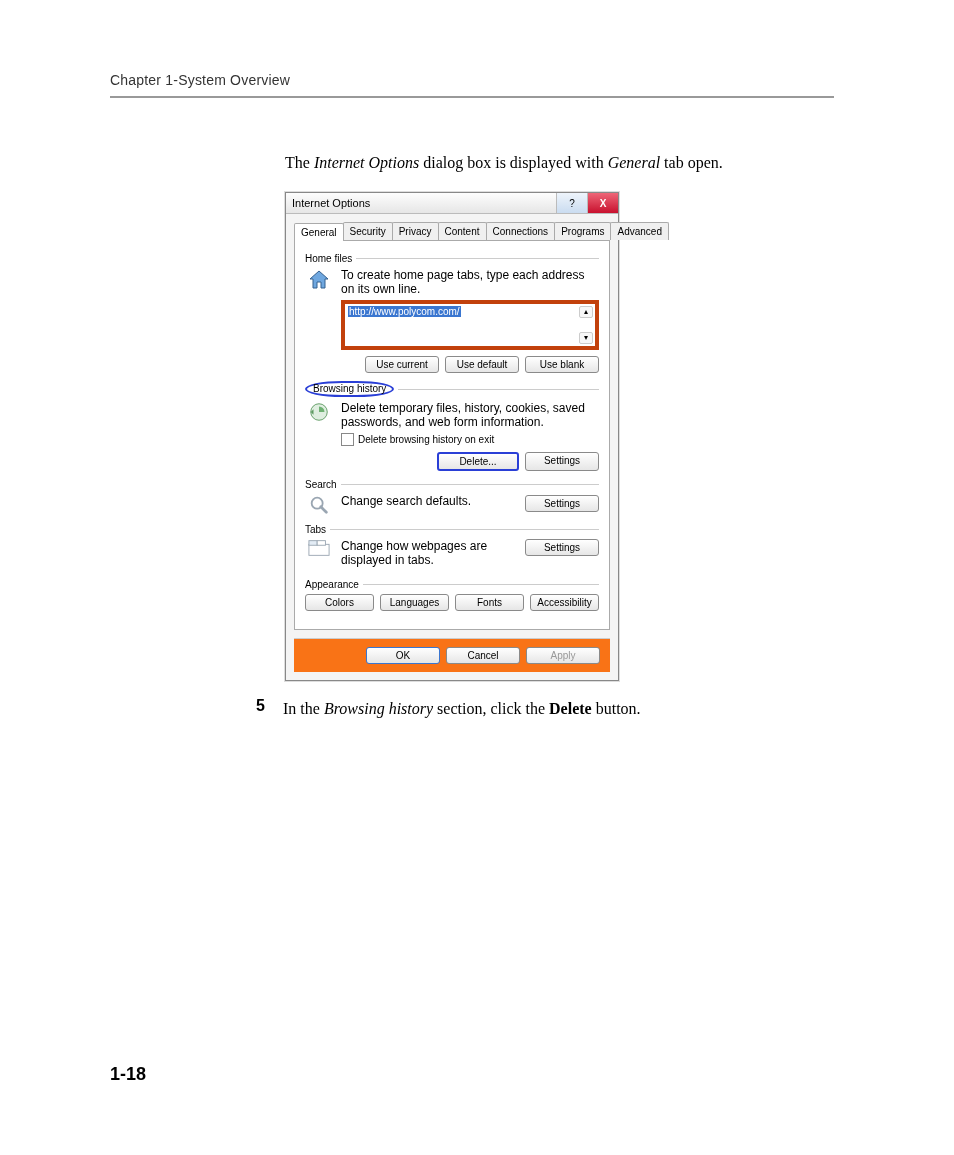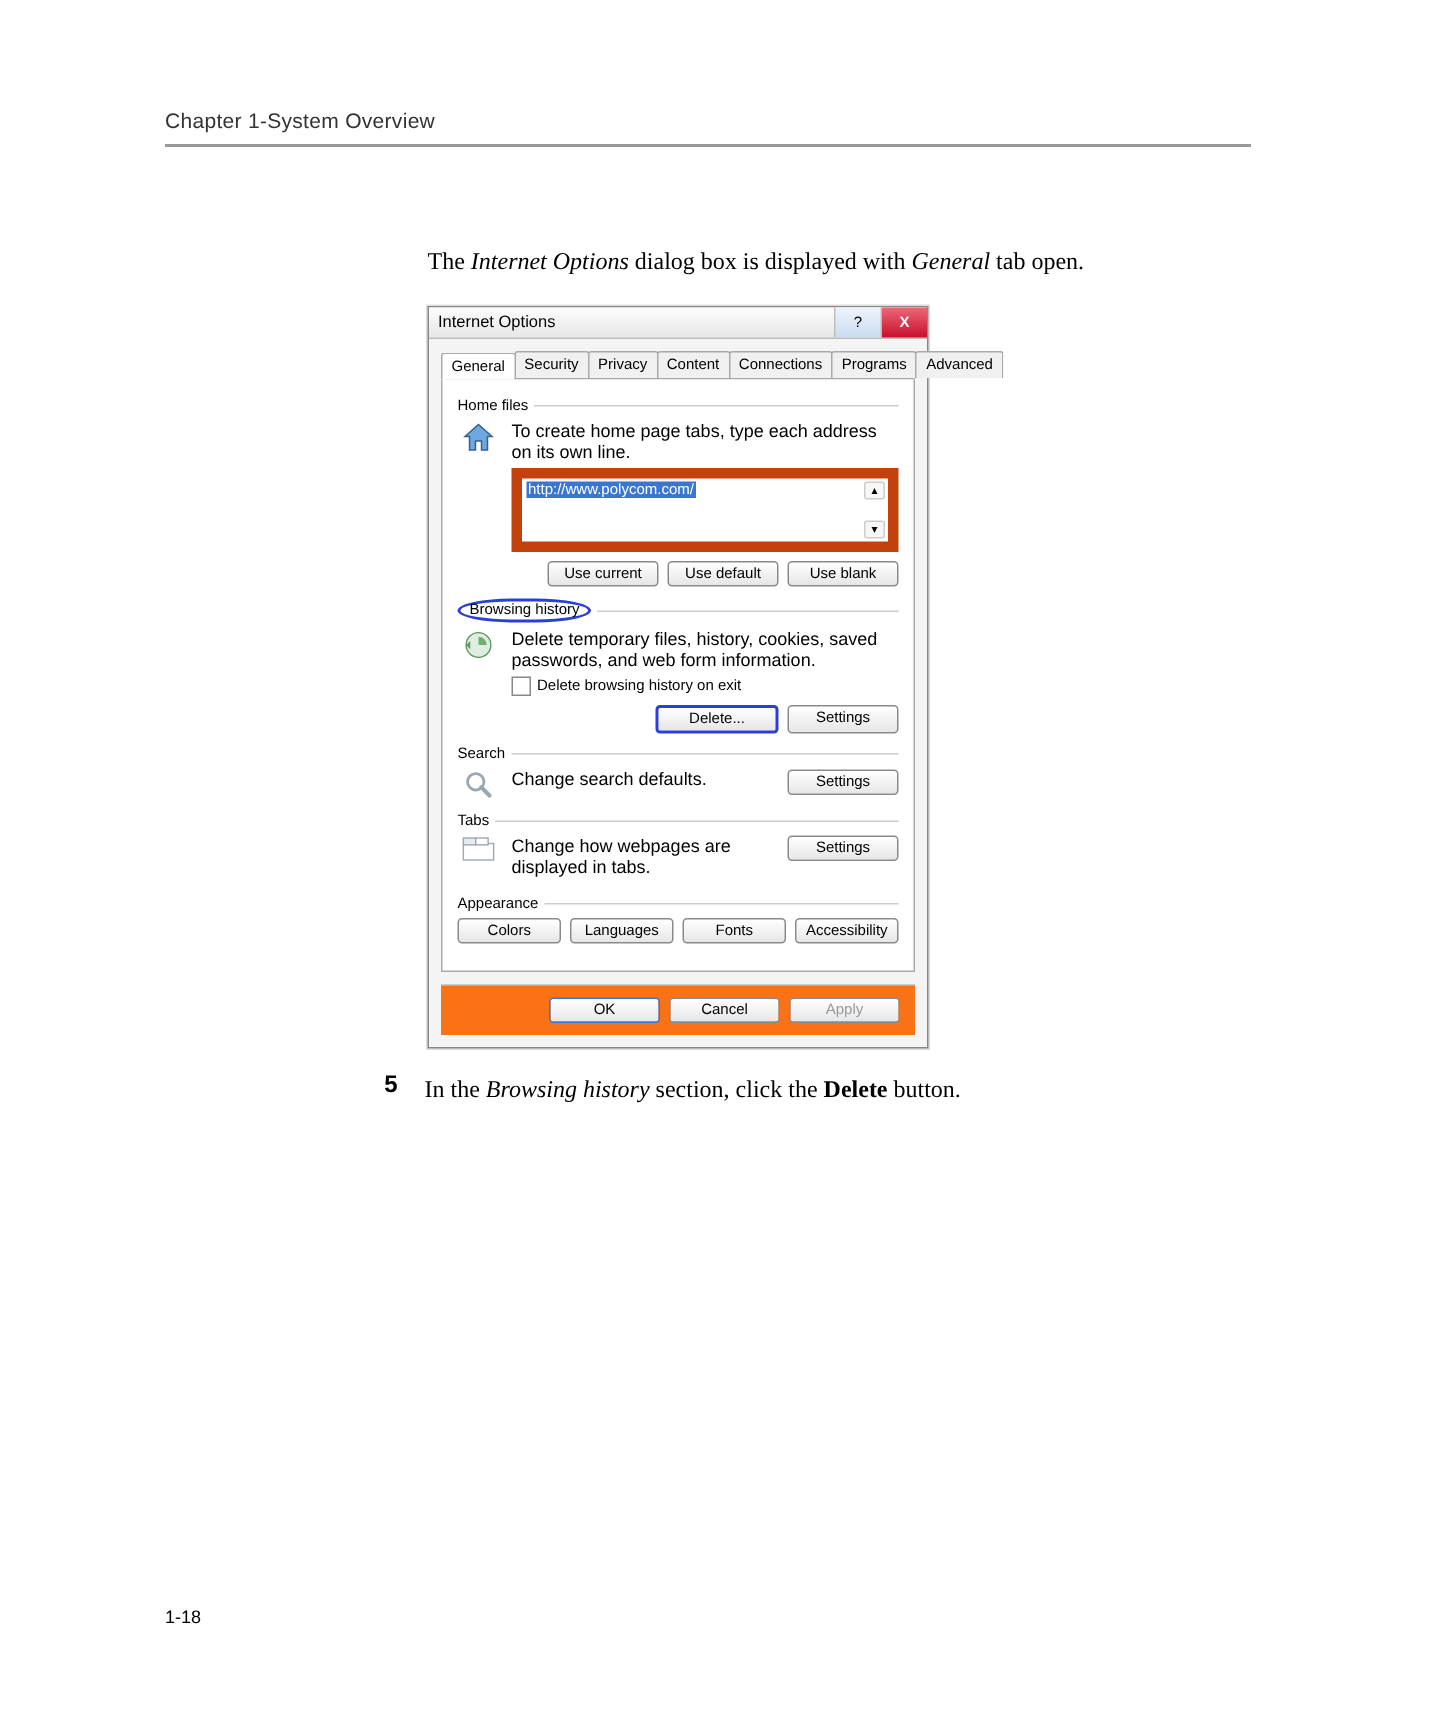--- a/index.html
+++ b/index.html
@@ -1,26 +1,26 @@
 <!DOCTYPE html>
 <html><head>
 <meta charset="utf-8">
 <style>
   html,body{margin:0;padding:0;background:#fff;font-family:Georgia,'Times New Roman',serif;color:#000}
   .page{width:954px;height:1155px;position:relative;margin:0 auto}
   .header-area{position:absolute;left:110px;right:120px;top:72px}
   .chapter-line{font-family:'Trebuchet MS','Segoe UI',Arial,sans-serif;font-size:14px;color:#333;letter-spacing:.2px}
   .rule{border:none;border-top:2px solid #999;margin-top:8px}
-  .body-col{position:absolute;left:285px;right:120px;top:147px}
+  .body-col{position:absolute;left:285px;right:120px;top:135px}
   .para{font-size:16px;line-height:1.45;margin-bottom:18px}
   .para em{font-style:italic}
   .para b{font-weight:700}
   .step-row{display:flex;gap:18px;margin-top:16px}
   .step-num{font-family:'Trebuchet MS','Segoe UI',Arial,sans-serif;font-weight:700;font-size:16px;min-width:16px;text-align:right;margin-left:-36px}
-  .page-num{position:absolute;left:110px;bottom:70px;font-family:'Trebuchet MS','Segoe UI',Arial,sans-serif;font-weight:400;font-size:12px}
+  .page-num{position:absolute;left:110px;bottom:70px;font-family:'Trebuchet MS','Segoe UI',Arial,sans-serif;font-weight:700;font-size:18px}
 
   
   .dlg{width:332px;border:1px solid #888;background:#f4f4f4;font-family:'Segoe UI',Tahoma,Arial,sans-serif;font-size:10px;color:#000;box-shadow:0 0 0 1px #ddd}
   .titlebar{display:flex;align-items:center;justify-content:space-between;background:linear-gradient(#fdfdfd,#e6e6e6);border-bottom:1px solid #bbb;height:20px;padding-left:6px}
   .titlebar-text{font-size:11px}
   .titlebar-btns{display:flex;height:100%}
   .tbtn{width:30px;display:flex;align-items:center;justify-content:center;border-left:1px solid #bbb}
   .tbtn.help{background:linear-gradient(#eef4fb,#cadcf0)}
   .tbtn.close{background:linear-gradient(#e67,#c8102e);color:#fff;font-weight:700}
   .tabstrip{display:flex;gap:0;margin:8px 8px 0 8px;border-bottom:1px solid #aaa}
@@ -28,21 +28,21 @@
   .tab.active{background:#fff;position:relative;top:1px}
   .panel{background:#fff;margin:0 8px 8px 8px;border:1px solid #aaa;border-top:none;padding:8px 10px 10px 10px}
   .grp{margin-bottom:8px}
   .grp-title{display:flex;align-items:center;font-size:10px;margin:4px 0 4px 0}
   .grp-title .t{padding-right:4px}
   .grp-title .line{flex:1;border-top:1px solid #ccc;height:0}
   .grp-body{display:flex;gap:8px}
   .grp-icon{width:28px;display:flex;align-items:flex-start;justify-content:center}
   .grp-content{flex:1}
   .hint{font-size:12px;margin-bottom:4px}
-  .url-box{border:7px solid #c2410c;background:#fff;height:38px;position:relative;padding:2px 18px 2px 3px}
+  .url-box{border:4px solid #c2410c;background:#fff;height:38px;position:relative;padding:2px 18px 2px 3px}
   .url-sel{display:inline-block;background:#3a76d0;color:#fff;font-size:10px;padding:0 1px}
   .spin{position:absolute;right:2px;top:2px;bottom:2px;width:14px;display:flex;flex-direction:column;justify-content:space-between}
   .spin span{font-size:8px;text-align:center;border:1px solid #ccc;border-radius:2px;line-height:10px;background:#f7f7f7}
   .btn-row{display:flex;justify-content:flex-end;gap:6px;margin-top:6px}
   .btn{min-width:60px;text-align:center;border:1px solid #8a8a8a;border-radius:3px;background:linear-gradient(#fff,#e6e6e6);padding:2px 6px;font-size:10px;cursor:default}
   .btn.wide{min-width:66px}
   .btn.disabled{color:#999}
   .chk{display:flex;align-items:center;gap:4px;margin-top:4px;font-size:10px}
   .chk .box{width:11px;height:11px;border:1px solid #888;background:#fff}
   .hl-oval{border:2px solid #2a3fd6;border-radius:50%/60%;padding:0 6px 1px 6px;display:inline-block}

